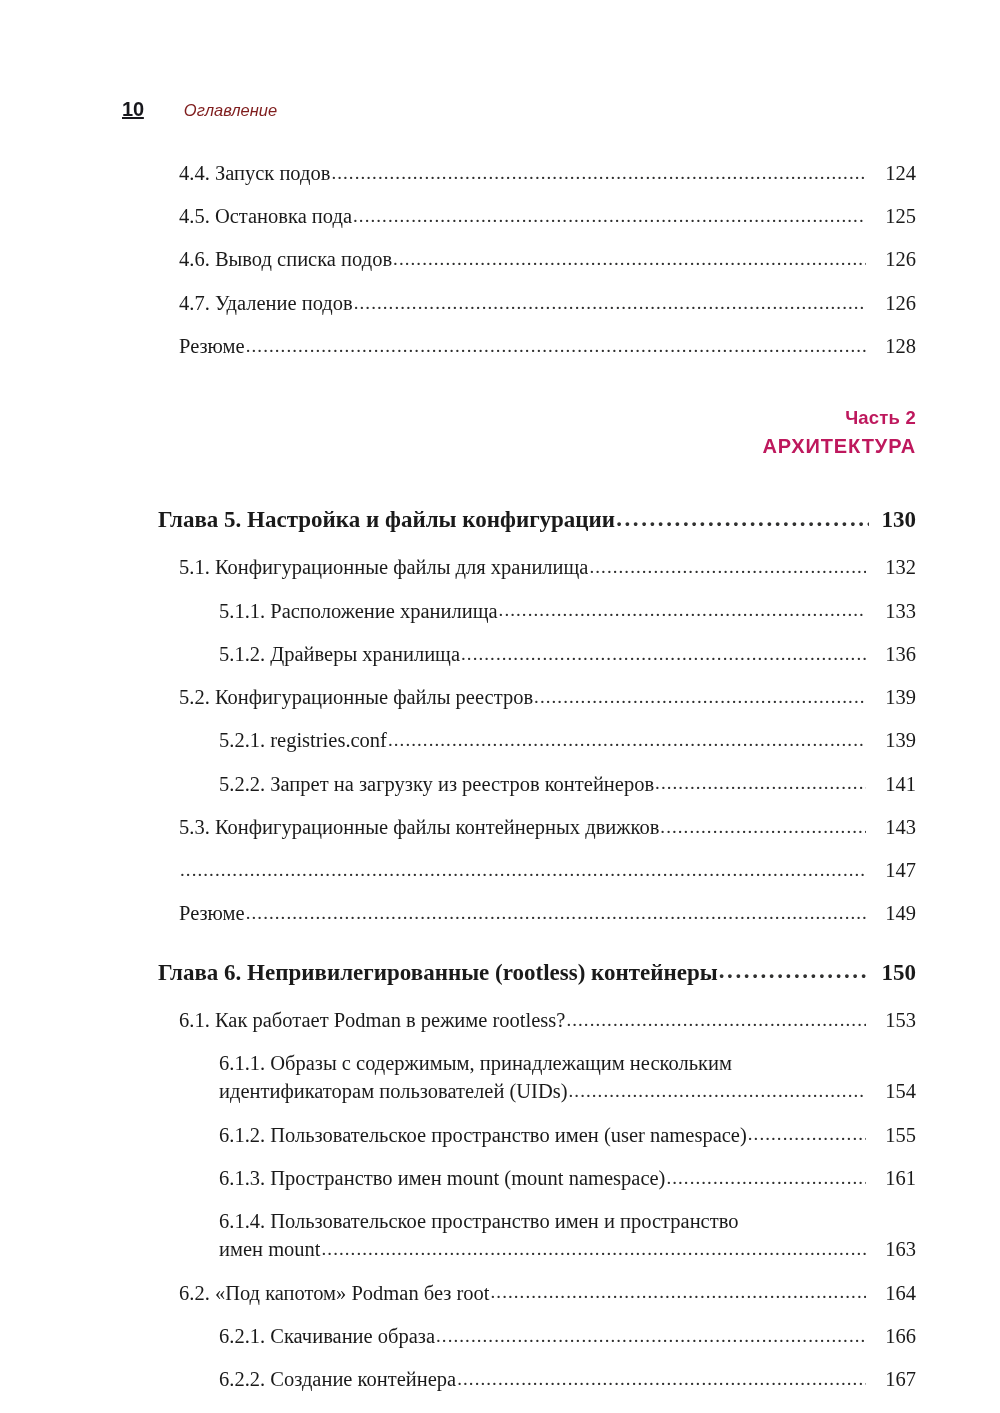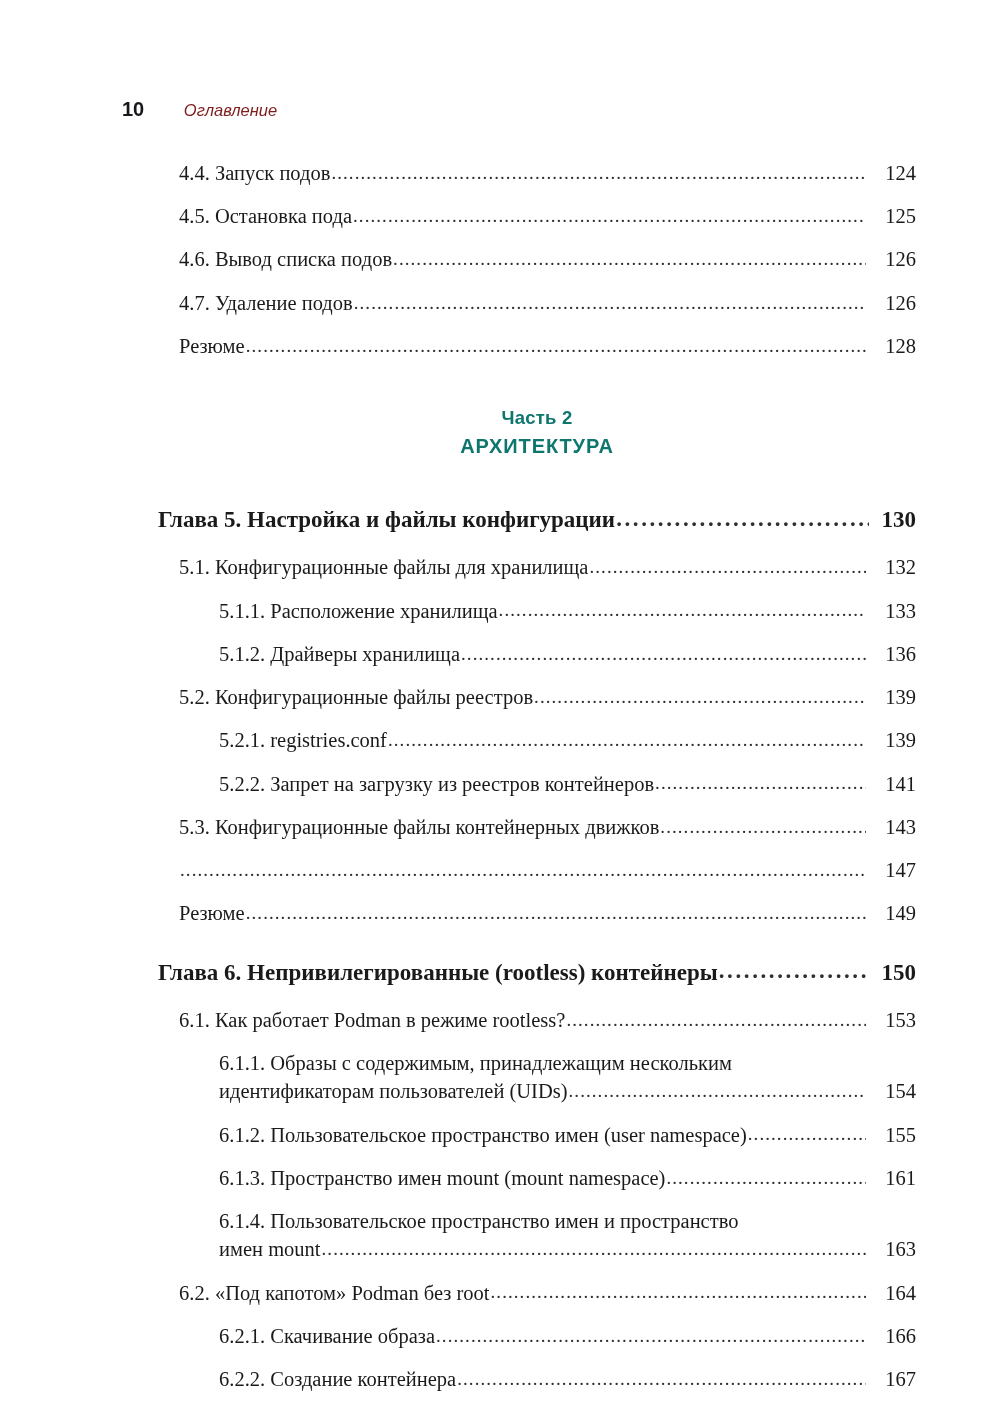--- a/index.html
+++ b/index.html
@@ -32,20 +32,21 @@
     top: 98px;
     display: flex;
     align-items: baseline;
     font-family: "Liberation Sans", "DejaVu Sans", sans-serif;
   }
   .running-head .folio {
     font-weight: bold;
     font-size: 20px;
     letter-spacing: -0.2px;
     color: #17171c;
+    text-decoration: underline;
   }
   .running-head .head-title {
     margin-left: 40px;
     font-size: 16.5px;
     font-weight: normal;
     color: #7f1d1d;
     font-style: italic;
   }
 
   
@@ -135,24 +136,24 @@
     display: flex;
     align-items: flex-end;
     width: 100%;
     white-space: nowrap;
     margin-top: 2px;
   }
   .toc-entry.wrapped .line2 .label { flex: 0 1 auto; }
 
   
   .part-block {
-    text-align: center;
+    text-align: right;
     font-family: "Liberation Sans", "DejaVu Sans", sans-serif;
     font-weight: bold;
-    color: #0f766e;
+    color: #be185d;
     margin-top: 46px;
     margin-bottom: 44px;
   }
   .part-block .part-num {
     font-size: 18.5px;
     line-height: 1.45;
     letter-spacing: 0.2px;
   }
   .part-block .part-title {
     font-size: 20px;

